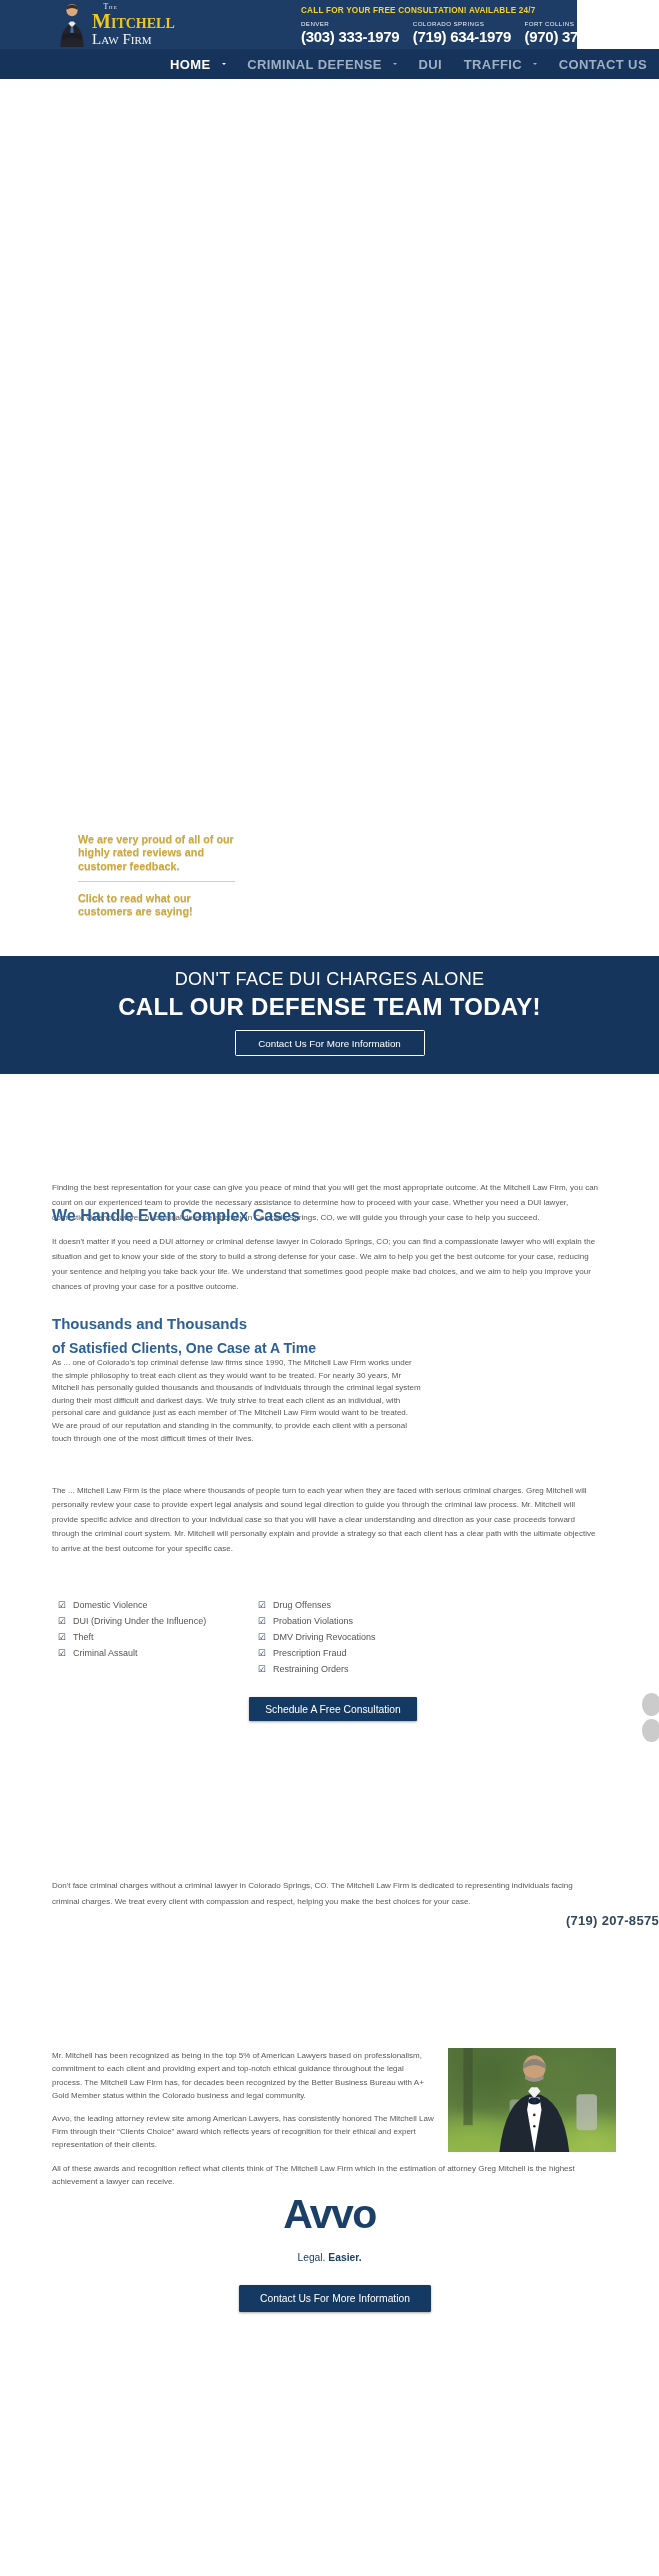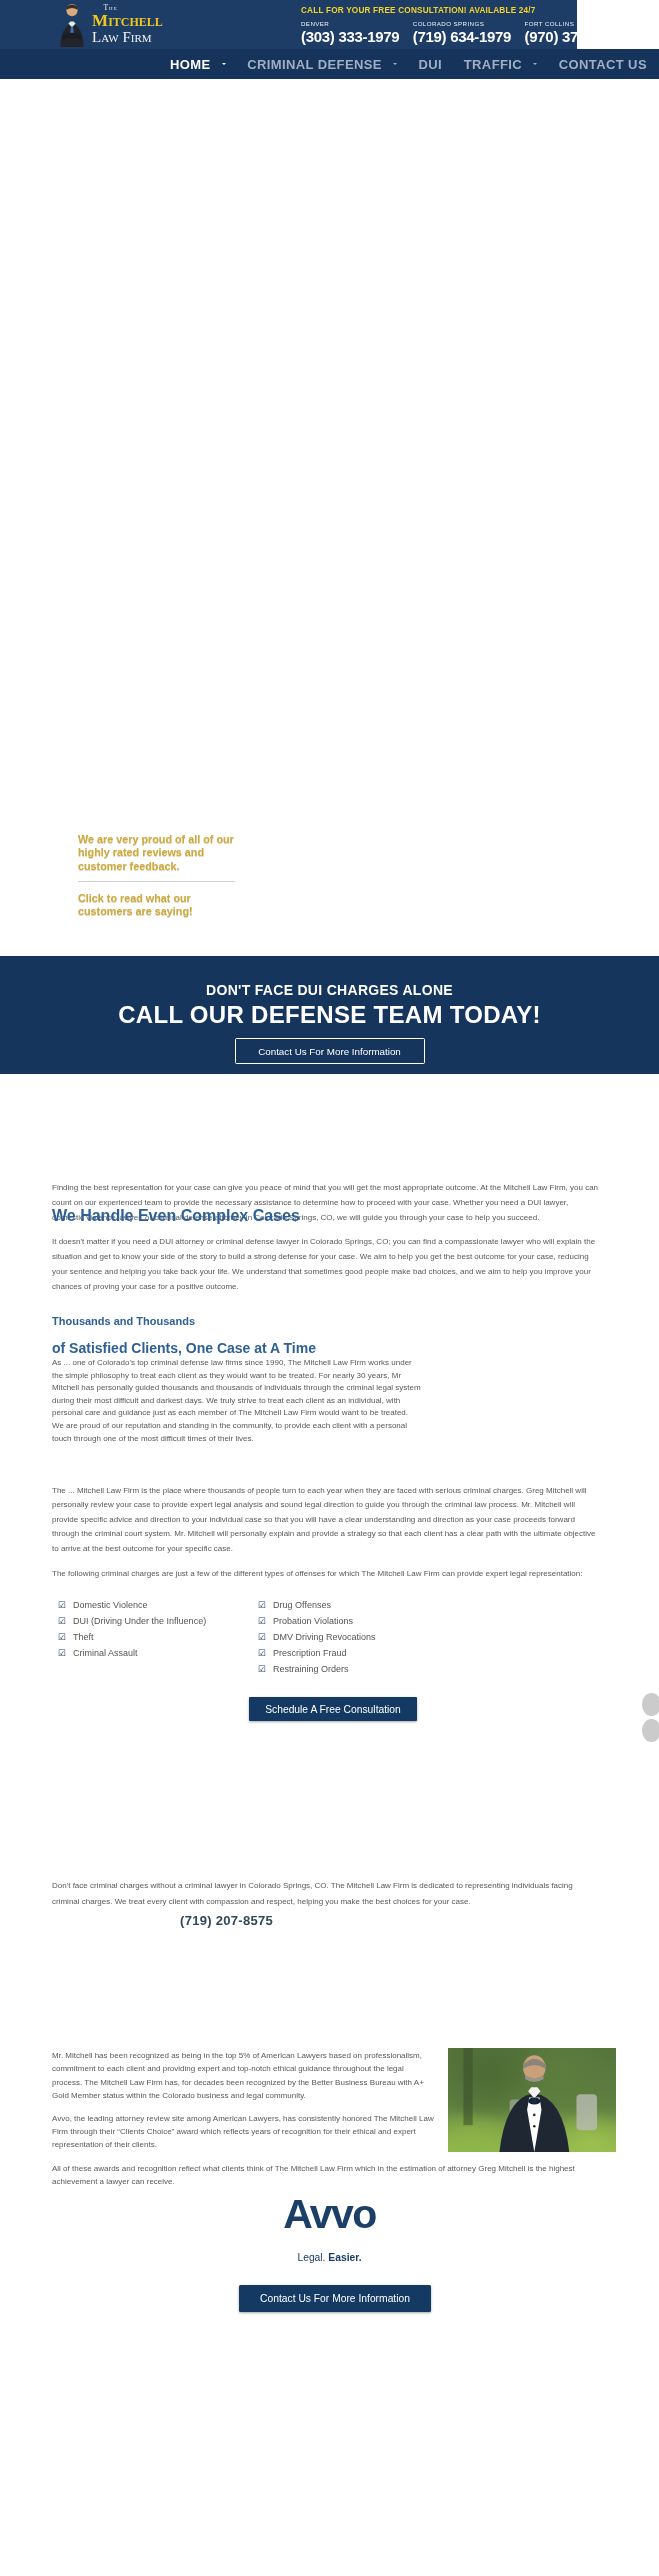--- a/index.html
+++ b/index.html
@@ -6,73 +6,73 @@
   body{font-family:"Liberation Sans", sans-serif;}
   #page{position:relative;width:659px;height:3679px;background:#fff;overflow:hidden;}
   .abs{position:absolute;}
 
   
   .top-header{left:0;top:0;width:577px;height:49px;background:#1d3c66;}
   .logo{left:56px;top:2.6px;display:flex;align-items:center;gap:4.1px;}
   .logo-photo{width:32px;height:44px;}
   .logo-text{font-family:"Liberation Serif", serif;line-height:1;}
   .logo-the{color:#f2f2f2;font-size:7.7px;letter-spacing:1px;font-variant:small-caps;margin-left:11.3px;}
-  .logo-mitchell{color:#eec81f;font-size:17px;font-variant:small-caps;font-weight:600;margin-top:1px;}
+  .logo-mitchell{color:#eec81f;font-size:20px;font-variant:small-caps;font-weight:600;margin-top:1px;}
   .logo-lawfirm{color:#f5f5f5;font-size:15px;font-variant:small-caps;margin-top:1px;}
   .promo-yellow{left:301px;top:6.2px;color:#f5d327;font-size:8.2px;font-weight:bold;letter-spacing:0.2px;}
   .locations{left:301px;top:19.6px;display:flex;}
   .loc{margin-right:13.4px;}
   .loc-label{color:#eef2f7;font-size:6.2px;letter-spacing:0.4px;}
   .loc-phone{color:#ffffff;font-size:15px;font-weight:bold;letter-spacing:-0.3px;margin-top:1px;white-space:nowrap;}
 
   
   .nav-bar{left:0;top:49px;width:659px;height:30px;background:#15335b;}
   .nav-list{position:absolute;left:170px;top:0;height:30px;display:flex;align-items:center;gap:21.6px;}
   .nav-item{font-size:13px;font-weight:bold;letter-spacing:0.4px;color:#9fb0c4;cursor:pointer;display:flex;align-items:center;gap:11px;white-space:nowrap;}
   .nav-item.active{color:#ffffff;}
   .caret{width:0;height:0;border-left:2.6px solid transparent;border-right:2.6px solid transparent;border-top:2.6px solid currentColor;display:inline-block;}
 
   
   .reviews-promo{left:78px;top:833px;width:161px;color:#cfa93b;font-size:10.8px;font-weight:bold;line-height:13.4px;cursor:pointer;text-shadow:0 0.5px 0.5px rgba(120,90,0,.25);}
   .reviews-divider{border:none;border-top:0.5px solid #cfcfcf;margin:8.2px 0 9.3px 0;width:157px;}
 
   
   .cta-band{left:0;top:956px;width:659px;height:118px;background:#16355d;text-align:center;color:#fff;}
-  .cta-line1{margin-top:26px;font-size:14px;font-weight:bold;letter-spacing:0.3px;}
+  .cta-line1{margin-top:13px;font-size:18px;font-weight:normal;letter-spacing:0.3px;}
   .cta-line2{margin-top:3.1px;font-size:24px;font-weight:bold;letter-spacing:0.3px;}
   .cta-button{margin:9.3px auto 0 auto;width:188px;height:24px;border:0.5px solid #ffffff;border-radius:1.5px;display:flex;align-items:center;justify-content:center;font-size:9.8px;color:#fff;cursor:pointer;background:transparent;}
 
   
   .h-blue{color:#2e6095;font-weight:bold;}
   .h1{left:52px;top:1100px;width:515px;font-size:16px;line-height:20.6px;}
   .p{color:#595959;font-size:8px;}
   .p1{left:52px;top:1180px;width:547px;line-height:15px;}
   .h2{left:52px;top:1207px;width:515px;font-size:16px;}
   .p2{left:52px;top:1234px;width:547px;line-height:15px;}
-  .h3{left:52px;top:1315px;width:515px;font-size:11px;}
+  .h3{left:52px;top:1315px;width:515px;font-size:15px;}
   .h3sub{left:52px;top:1340px;width:515px;font-size:14px;}
   .p3{left:52px;top:1357px;width:370px;line-height:12.6px;}
   .p4{left:52px;top:1484px;width:549px;line-height:14.4px;}
   .p5{left:52px;top:1567px;width:549px;line-height:14.4px;}
 
   .charge-col{top:1600px;list-style:none;margin:0;padding:0;}
   .charge-col.left{left:58px;width:191px;}
   .charge-col.right{left:258px;width:191px;}
   .charge-item{height:16px;display:flex;align-items:flex-start;gap:7.2px;color:#555;font-size:9px;}
   .charge-check{color:#1d3c66;font-size:8.8px;line-height:10.3px;}
 
   .btn-navy{background:#143a63;color:#fff;display:flex;align-items:center;justify-content:center;cursor:pointer;box-shadow:0 1px 2.6px rgba(0,0,0,.35);}
   .schedule-btn{left:249px;top:1697px;width:168px;height:24px;font-size:10.3px;border-radius:1px;}
 
   .float-widget{right:-3.1px;top:1693px;width:20.6px;height:49px;}
   .float-blob{position:absolute;width:19.6px;height:23px;border-radius:50%;background:#cbcbcb;}
   .float-blob.b2{top:26px;}
 
   .p6{left:52px;top:1878px;width:549px;line-height:15.5px;}
-  .phone-banner{left:180px;top:1913px;width:479px;text-align:left;font-size:13px;font-weight:bold;color:#33475a;letter-spacing:0.3px;cursor:pointer;}
+  .phone-banner{left:180px;top:1913px;width:479px;text-align:right;font-size:13px;font-weight:bold;color:#33475a;letter-spacing:0.3px;cursor:pointer;}
 
   .p7{left:52px;top:2049px;width:382px;line-height:13.4px;}
   .p8{left:52px;top:2112px;width:382px;line-height:13px;}
   .p9{left:52px;top:2162px;width:549px;line-height:13.4px;}
 
   .attorney-photo{left:448px;top:2048px;width:168px;height:104px;overflow:hidden;
     background:
       radial-gradient(72px 46px at 85% 92%, #9ebf4e 0%, rgba(158,191,78,0) 70%),
       radial-gradient(82px 52px at 15% 95%, #8fb548 0%, rgba(143,181,72,0) 70%),
       radial-gradient(62px 62px at 70% 20%, #5d7d3e 0%, rgba(93,125,62,0) 75%),
@@ -159,21 +159,20 @@
 
   <div class="abs p p1">Finding the best representation for your case can give you peace of mind that you will get the most appropriate outcome. At the Mitchell Law Firm, you can count on our experienced team to provide the necessary assistance to determine how to proceed with your case. Whether you need a DUI lawyer, domestic violence lawyer, or criminal defense attorney in Colorado Springs, CO, we will guide you through your case to help you succeed.</div>
 
   <div class="abs h-blue h2">We Handle Even Complex Cases</div>
   <div class="abs p p2">It doesn't matter if you need a DUI attorney or criminal defense lawyer in Colorado Springs, CO; you can find a compassionate lawyer who will explain the situation and get to know your side of the story to build a strong defense for your case. We aim to help you get the best outcome for your case, reducing your sentence and helping you take back your life. We understand that sometimes good people make bad choices, and we aim to help you improve your chances of proving your case for a positive outcome.</div>
 
   <div class="abs h-blue h3">Thousands and Thousands</div>
   <div class="abs h-blue h3sub">of Satisfied Clients, One Case at A Time</div>
   <div class="abs p p3">As ... one of Colorado's top criminal defense law firms since 1990, The Mitchell Law Firm works under the simple philosophy to treat each client as they would want to be treated. For nearly 30 years, Mr Mitchell has personally guided thousands and thousands of individuals through the criminal legal system during their most difficult and darkest days. We truly strive to treat each client as an individual, with personal care and guidance just as each member of The Mitchell Law Firm would want to be treated. We are proud of our reputation and standing in the community, to provide each client with a personal touch through one of the most difficult times of their lives.</div>
   <div class="abs p p4">The ... Mitchell Law Firm is the place where thousands of people turn to each year when they are faced with serious criminal charges. Greg Mitchell will personally review your case to provide expert legal analysis and sound legal direction to guide you through the criminal law process. Mr. Mitchell will provide specific advice and direction to your individual case so that you will have a clear understanding and direction as your case proceeds forward through the criminal court system. Mr. Mitchell will personally explain and provide a strategy so that each client has a clear path with the ultimate objective to arrive at the best outcome for your specific case.</div>
-  <div class="abs p p5">The following criminal charges are just a few of the different types of offenses for which The Mitchell Law Firm can provide expert legal representation:</div>
 
   <ul class="abs charge-col left">
     <li class="charge-item">
         <span class="charge-check">☑</span>
         <span>Domestic Violence</span>
       </li>
     <li class="charge-item">
         <span class="charge-check">☑</span>
         <span>DUI (Driving Under the Influence)</span>
       </li>

